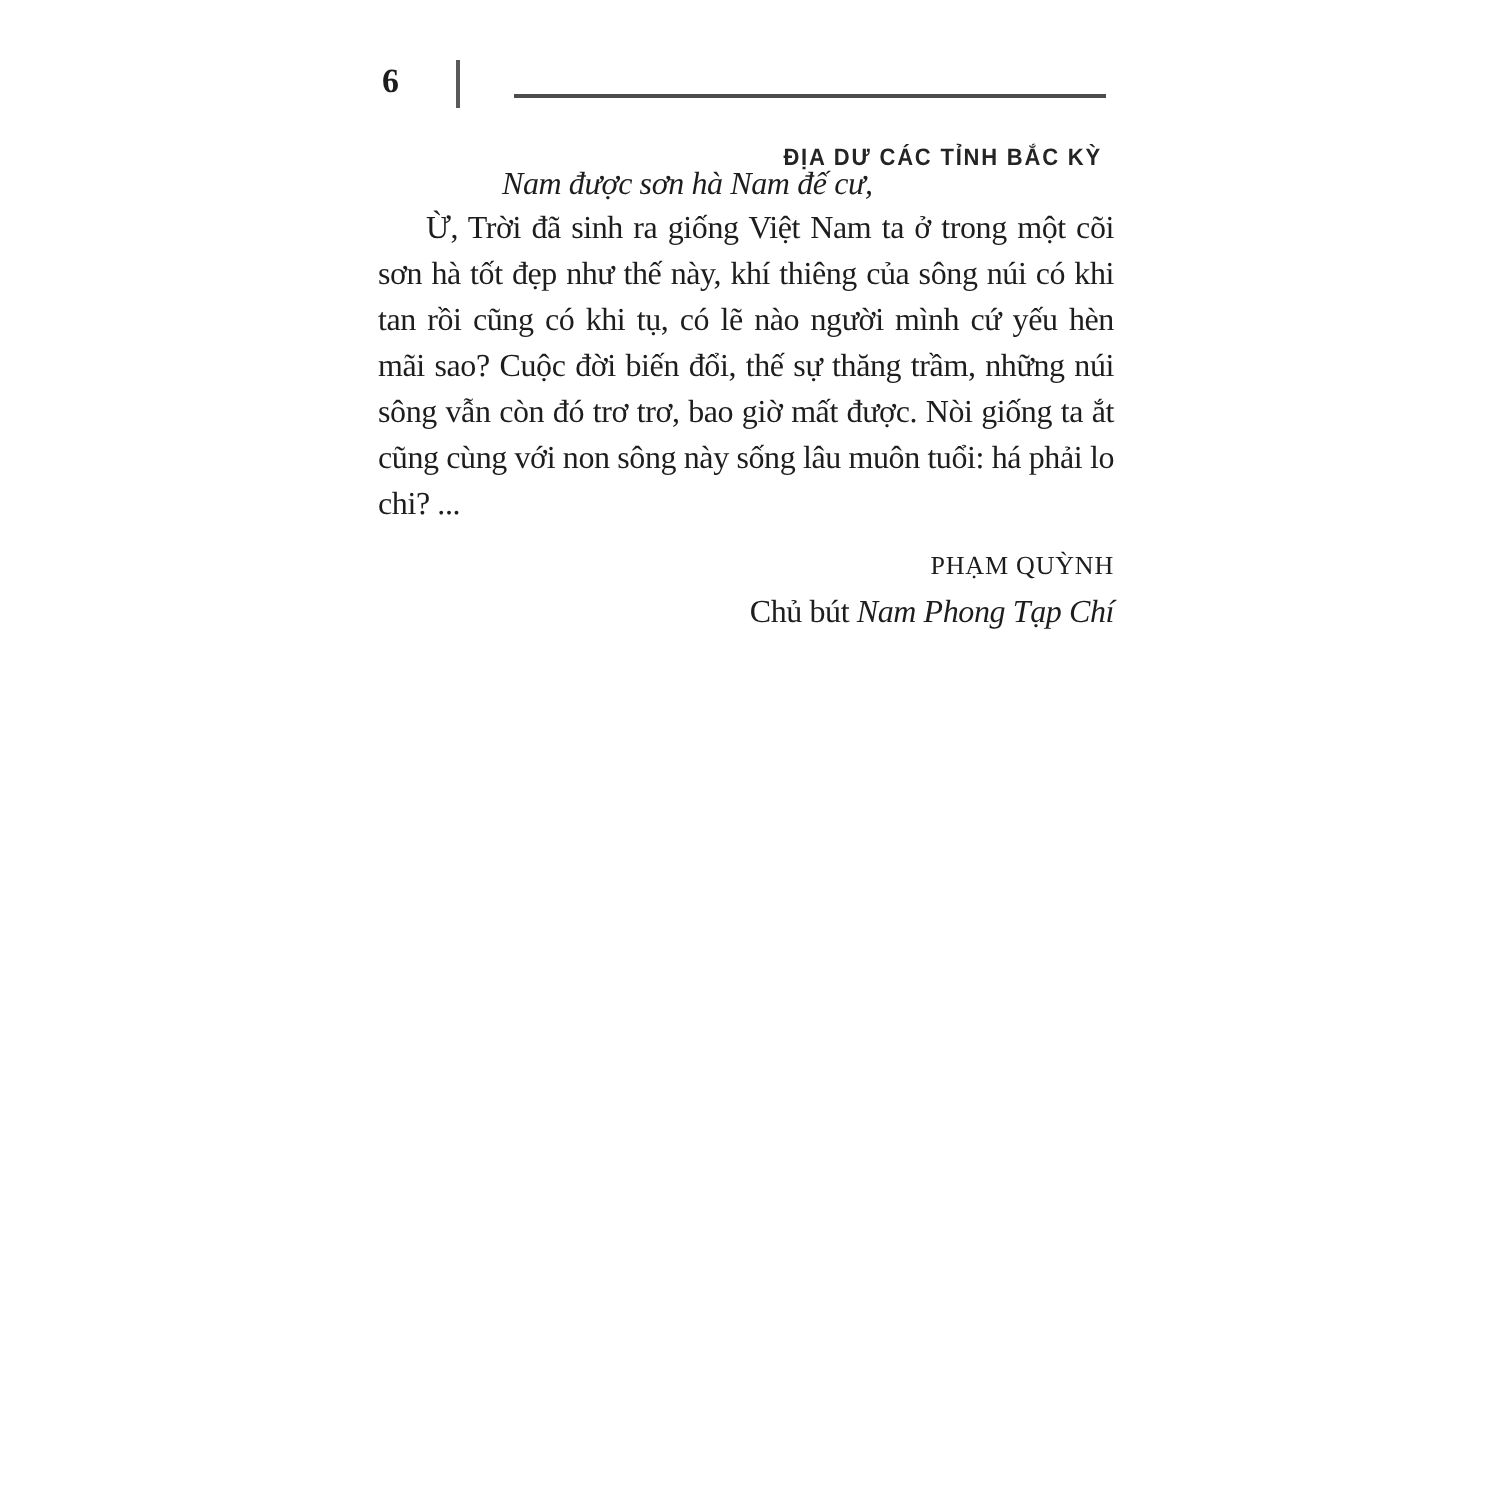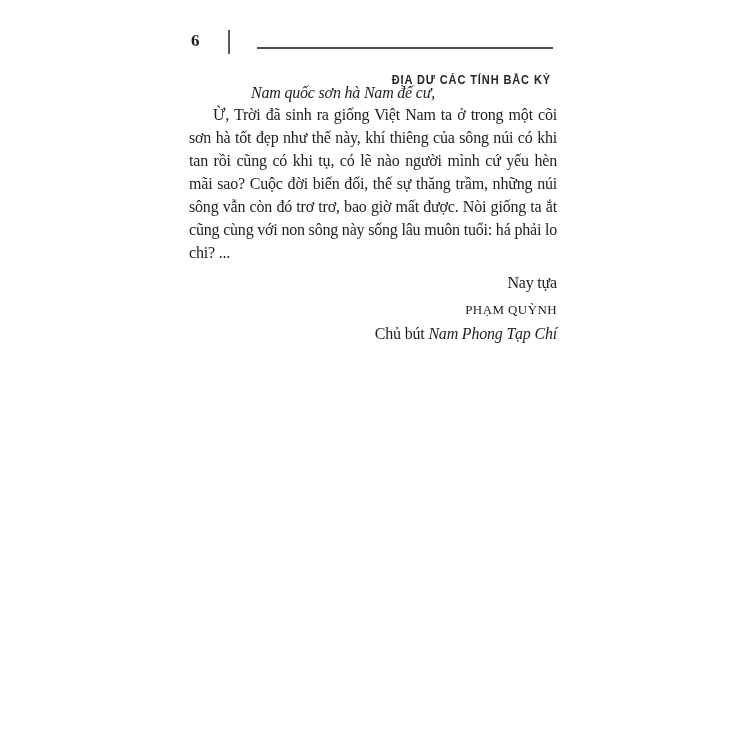--- a/index.html
+++ b/index.html
@@ -115,28 +115,27 @@
     <div class="pagenum">6</div>
     <div class="hdr-divider"></div>
     <div class="hdr-title">ĐỊA DƯ CÁC TỈNH BẮC KỲ</div>
     <div class="hdr-rule"></div>
   </div>
 
   <div class="text-block">
 
 
     <div class="verse">
-      <div class="vline">Nam quốc sơn hà Nam đế cư,</div>
+      <div class="vline">Nam được sơn hà Nam đế cư,</div>
     </div>
 
     <p class="para">Ừ, Trời đã sinh ra giống Việt Nam ta ở trong một cõi sơn hà tốt đẹp như thế này, khí thiêng của sông núi có khi tan rồi cũng có khi tụ, có lẽ nào người mình cứ yếu hèn mãi sao? Cuộc đời biến đổi, thế sự thăng trầm, những núi sông vẫn còn đó trơ trơ, bao giờ mất được. Nòi giống ta ắt cũng cùng với non sông này sống lâu muôn tuổi: há phải lo chi? ...</p>
 
 
     <div class="sig">
-      <div class="sig-line">Nay tựa</div>
       <div class="sig-name">PHẠM QUỲNH</div>
       <div class="sig-role">
         <span>Chủ bút</span>
         <span class="pub">Nam Phong Tạp Chí</span>
       </div>
     </div>
 
   </div>
 </div>
 

